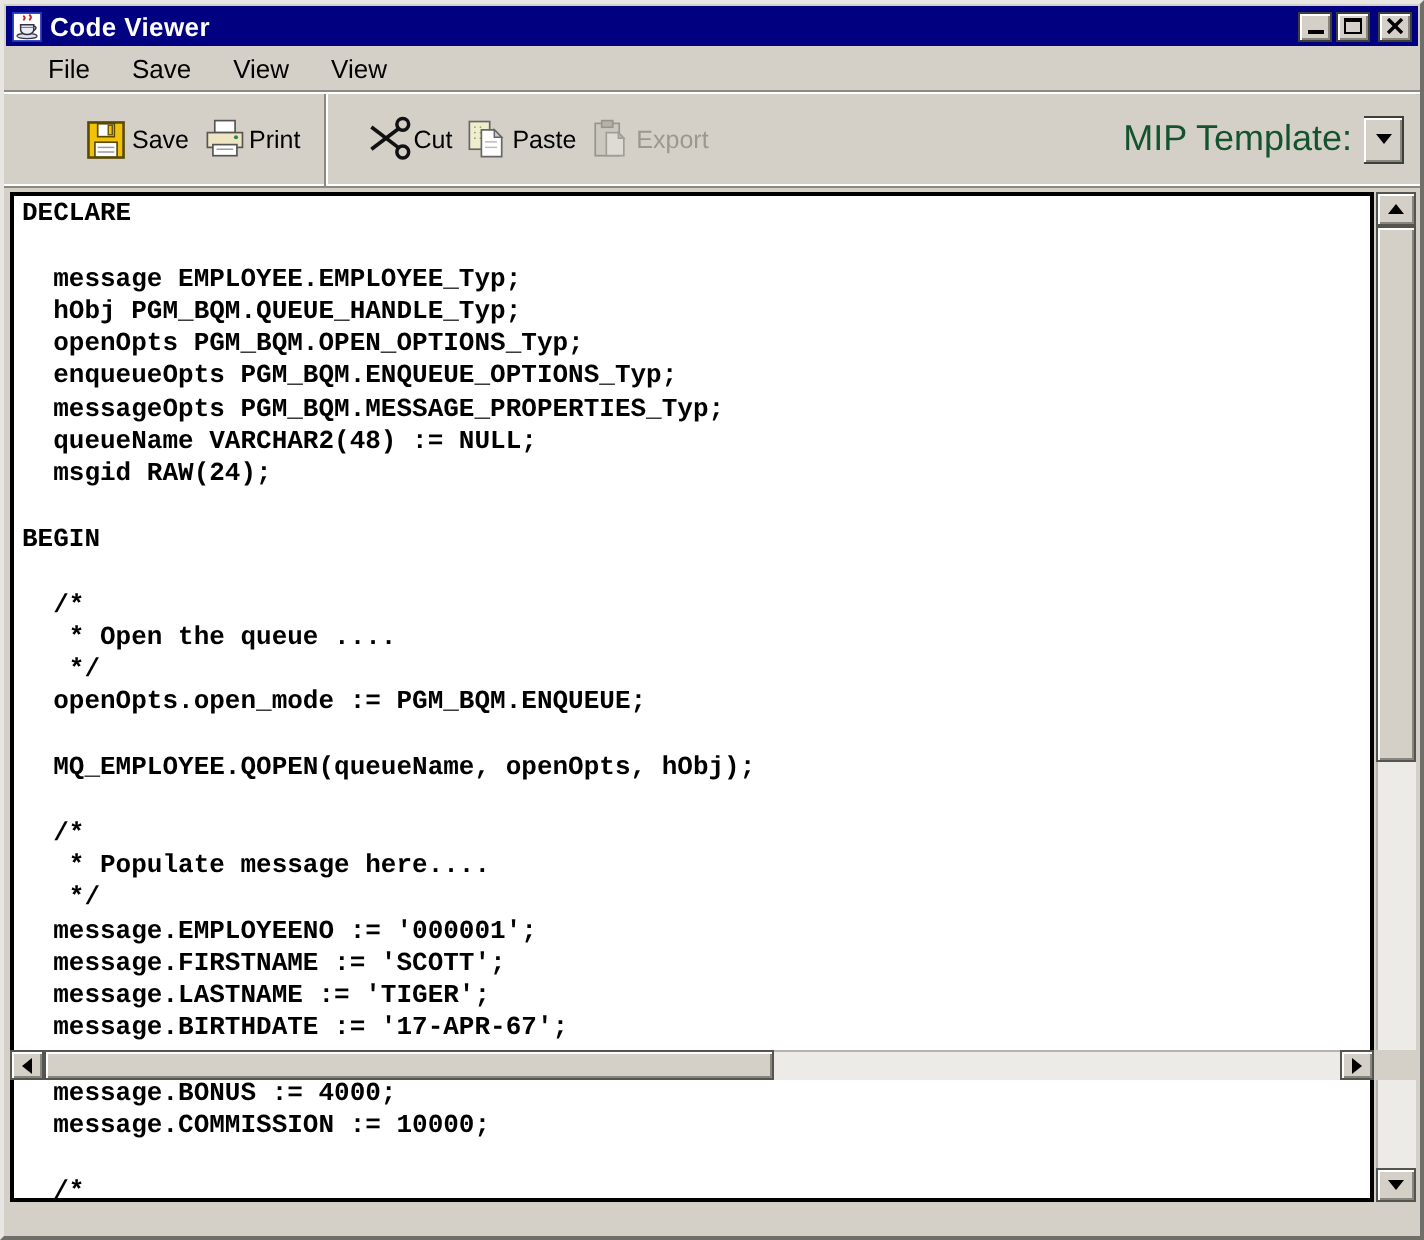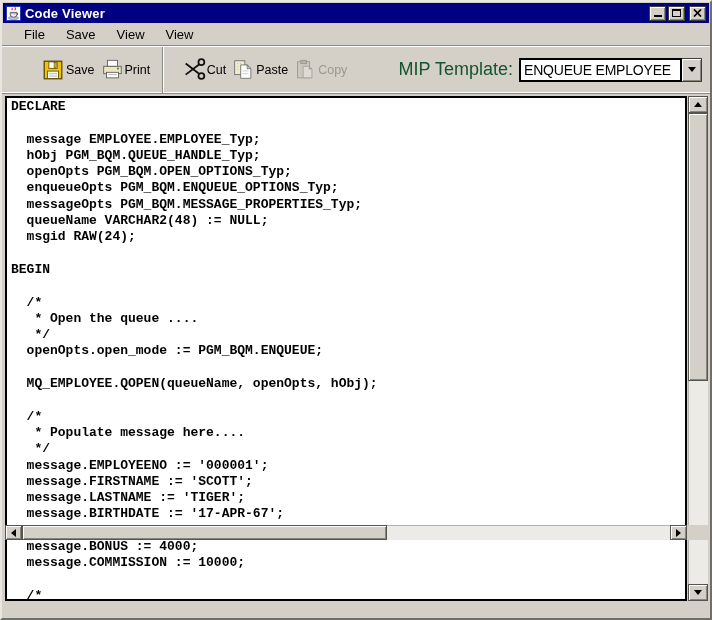--- a/index.html
+++ b/index.html
@@ -230,27 +230,26 @@
 
     <button class="tb-btn disabled">
       <span class="tb-icon">
         <svg width="24" height="24" viewBox="0 0 26 26">
           <rect x="5" y="4" width="13" height="17.5" fill="#cbc8c0" stroke="#97948c" stroke-width="0.9"></rect>
           <rect x="8.5" y="2.5" width="6" height="3.6" fill="#b5b2aa" stroke="#97948c" stroke-width="0.9"></rect>
           <path d="M11,9 h6.5 l3,3 v9.5 h-9.5 z" fill="#dedbd4" stroke="#a19e96" stroke-width="0.9"></path>
           <path d="M17.5,9 l3,3 h-3 z" fill="#b9b6ae" stroke="#a19e96" stroke-width="0.8"></path>
         </svg>
       </span>
-      <span class="tb-label">Copy</span>
+      <span class="tb-label">Export</span>
     </button>
 
     <div class="mip">
       <span class="mip-label">MIP Template:</span>
       <span class="combo">
-        <span class="combo-field">ENQUEUE EMPLOYEE</span>
         <button class="combo-arrow">
           <span class="tri-down"></span>
         </button>
       </span>
     </div>
   </div>
 
   <div class="scrollpane">
     <div class="viewport">
       <pre class="code">DECLARE

